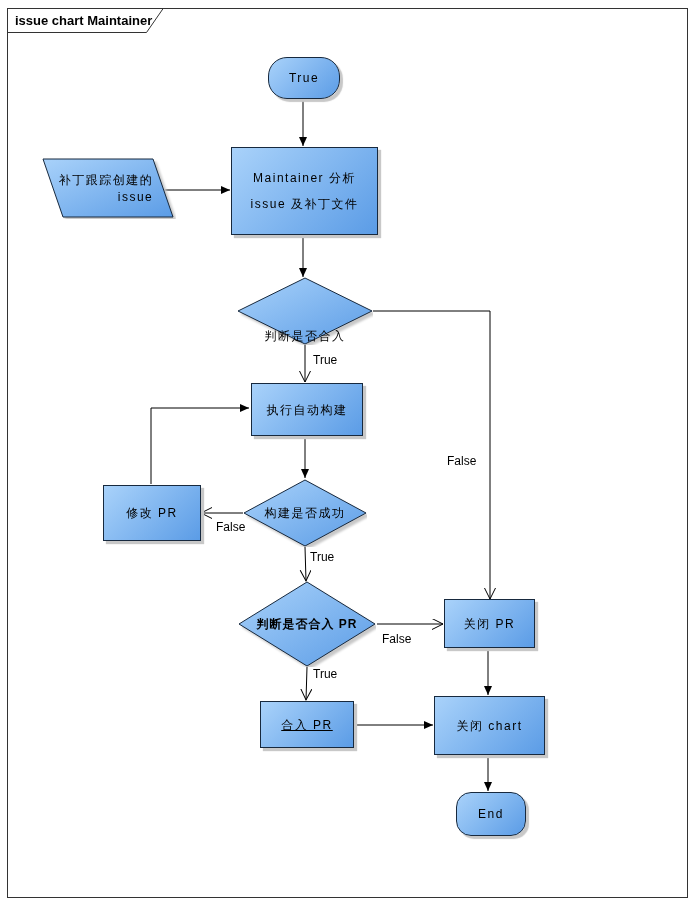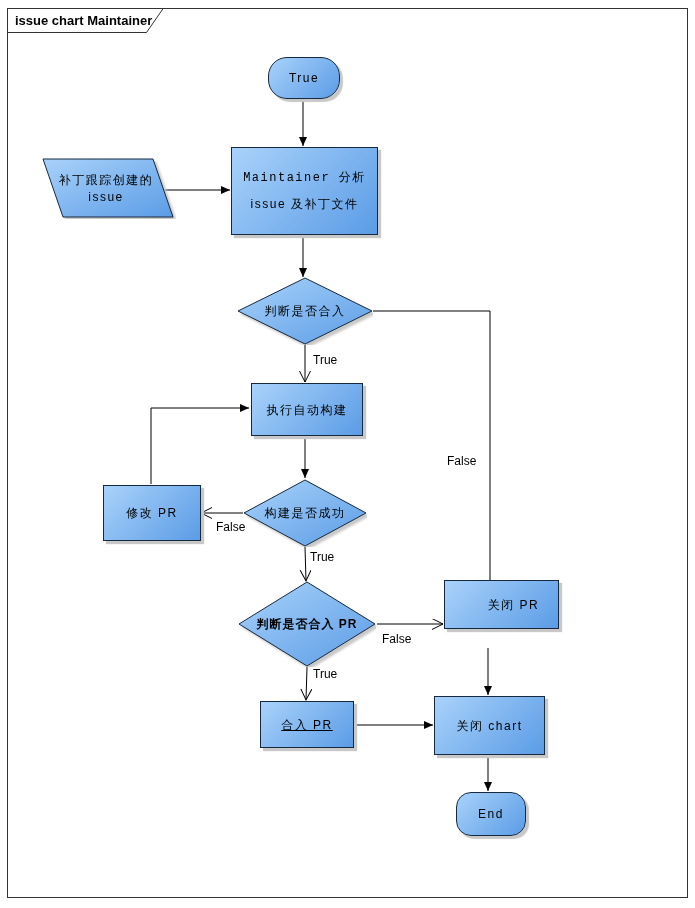--- a/index.html
+++ b/index.html
@@ -96,32 +96,32 @@
   <div class="node node-stadium" style="left:268px;top:57px;width:70px;height:40px;border-radius:19px;">
     <span class="node-label">True</span>
   </div>
 
   <div class="node" style="left:36px;top:158px;width:140px;height:61px;">
     <svg class="node-svg" width="140" height="61">
       <polygon points="7,1 117,1 137,59 27,59"></polygon>
     </svg>
     <span class="node-label" style="line-height:17px;">
       <span style="display:block;">补丁跟踪创建的</span>
-      <span style="display:block;">issue</span>
+      <span style="display:block;text-align:right;">issue</span>
     </span>
   </div>
 
   <div class="node node-rect" style="left:231px;top:147px;width:145px;height:86px;">
     <span class="node-label">
-      <span style="display:block;font-family:Liberation Mono, monospace;">Maintainer 分析</span>
+      <span style="display:block;">Maintainer 分析</span>
       <span style="display:block;margin-top:8px;">issue 及补丁文件</span>
     </span>
   </div>
 
-  <div class="node" style="left:237px;top:277px;width:136px;height:68px;">
+  <div class="node" style="left:237px;top:277px;width:136px;height:68px;align-items:flex-end;">
     <svg class="node-svg" width="136" height="68">
       <polygon points="68,1 135,34 68,67 1,34"></polygon>
     </svg>
     <span class="node-label">判断是否合入</span>
   </div>
 
   <div class="node" style="left:243px;top:479px;width:124px;height:68px;">
     <svg class="node-svg" width="124" height="68">
       <polygon points="62,1 123,34 62,67 1,34"></polygon>
     </svg>
@@ -136,21 +136,21 @@
     <span class="node-label">修改 PR</span>
   </div>
 
   <div class="node" style="left:238px;top:581px;width:138px;height:86px;">
     <svg class="node-svg" width="138" height="86">
       <polygon points="69,1 137,43 69,85 1,43"></polygon>
     </svg>
     <span class="node-label" style="letter-spacing:1px;font-weight:bold;">判断是否合入 PR</span>
   </div>
 
-  <div class="node node-rect" style="left:444px;top:580px;width:89px;height:47px;padding-left:24px;">
+  <div class="node node-rect" style="left:444px;top:599px;width:89px;height:47px;">
     <span class="node-label">关闭 PR</span>
   </div>
 
   <div class="node node-rect" style="left:260px;top:701px;width:92px;height:45px;text-decoration:underline;">
     <span class="node-label">合入 PR</span>
   </div>
 
   <div class="node node-rect" style="left:434px;top:696px;width:109px;height:57px;">
     <span class="node-label">关闭 chart</span>
   </div>

